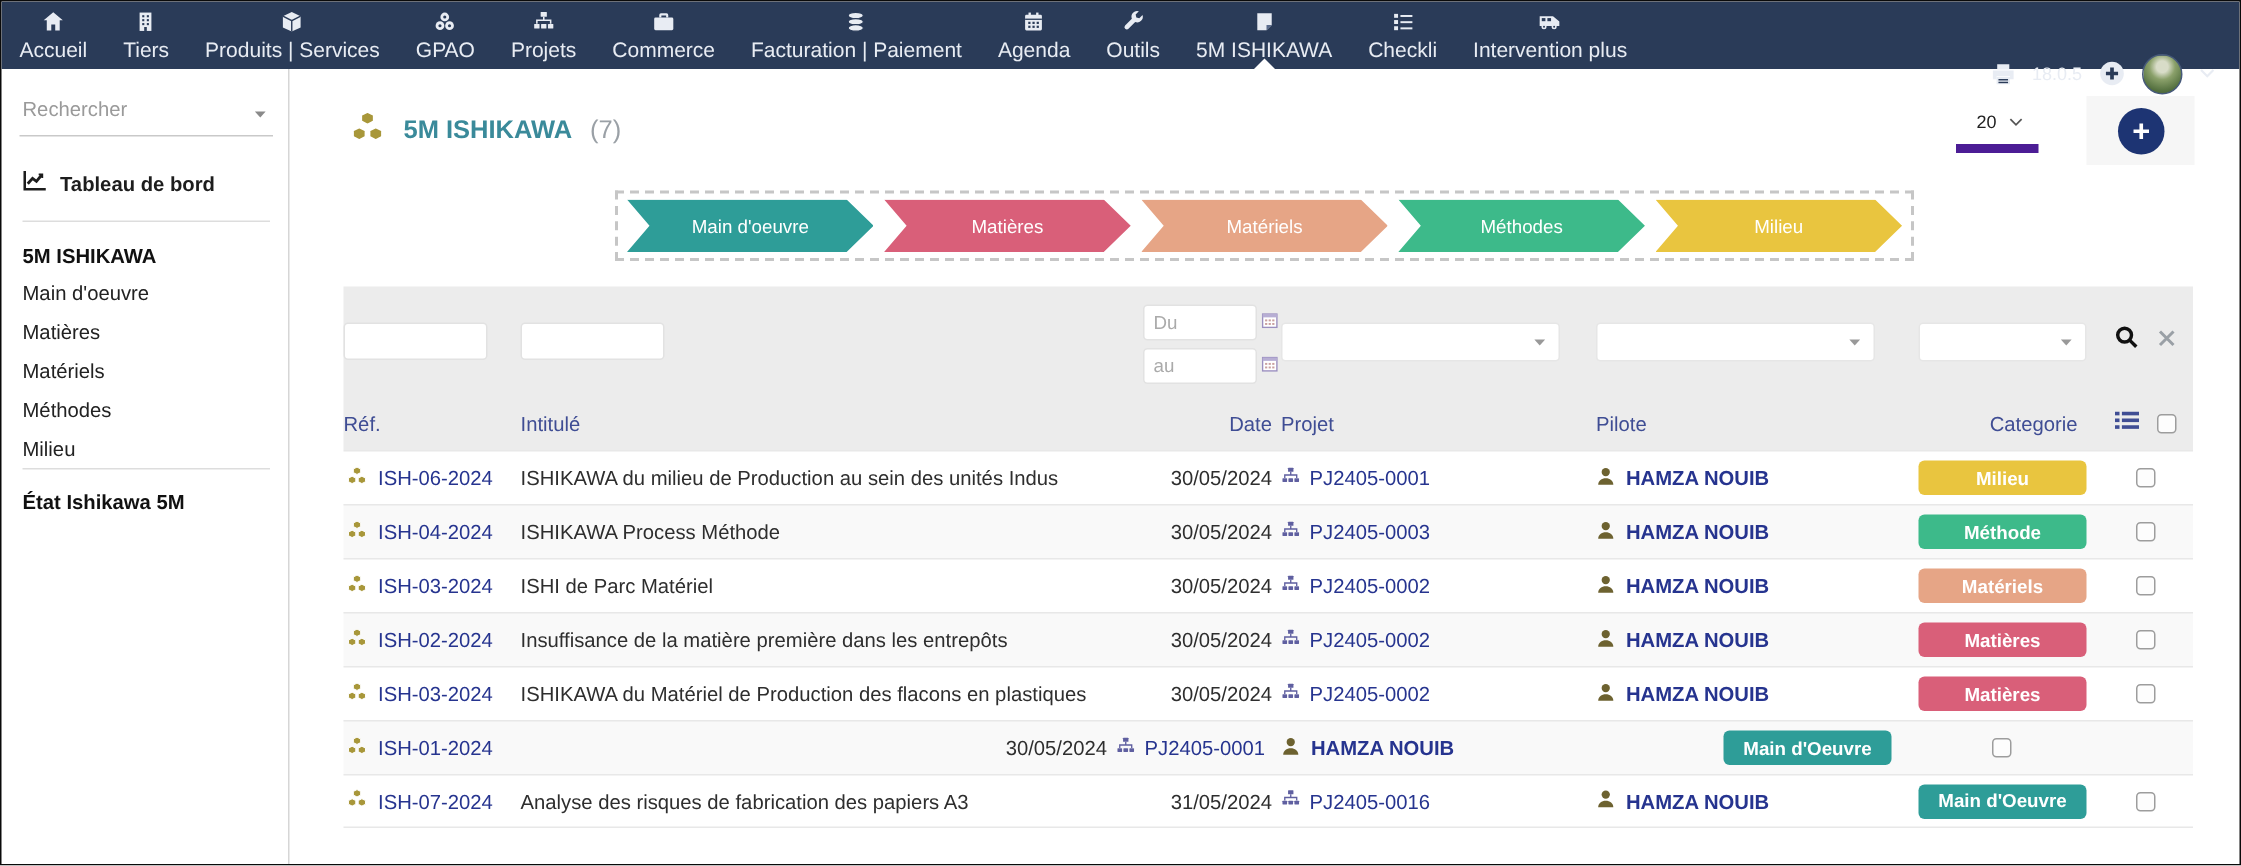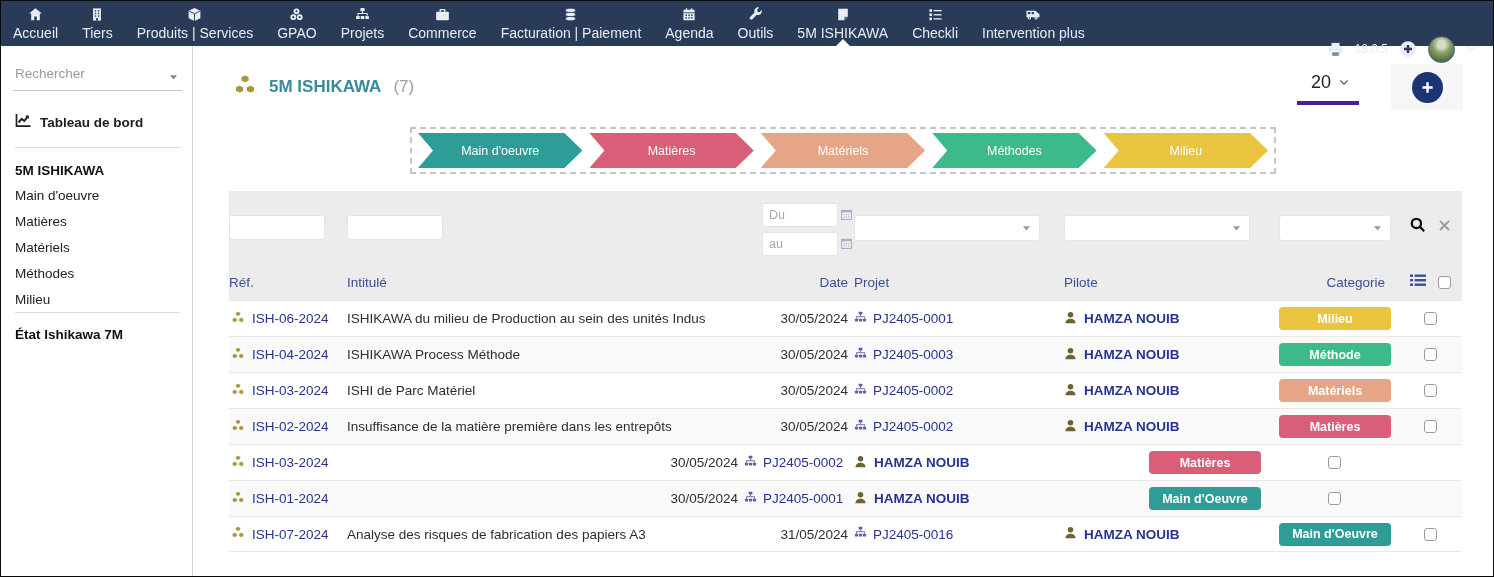--- a/index.html
+++ b/index.html
@@ -29,21 +29,21 @@
   .side-item:last-of-type { padding-bottom:12px; }
   .side-state { font-weight:bold; font-size:13.5px; color:#111; padding:14px 2px; }
 
   
   .main { flex:1; min-width:0; display:flex; flex-direction:column; }
   .page-head { display:flex; align-items:center; margin:18px 30px 0 40px; }
   .page-title-group { display:flex; align-items:center; gap:12px; }
   .page-title { color:#3a8a9a; font-size:17px; font-weight:bold; }
   .page-count { color:#9aa0a6; font-size:17px; font-weight:normal; }
   .head-right { margin-left:auto; display:flex; align-items:center; gap:32px; }
-  .page-size { font-size:18px; color:#222; border-bottom:4px solid #4c1d95; padding:2px 10px 8px 14px; display:flex; align-items:center; gap:8px; cursor:pointer; }
+  .page-size { font-size:12px; color:#222; border-bottom:6px solid #4c1d95; padding:2px 10px 8px 14px; display:flex; align-items:center; gap:8px; cursor:pointer; }
   .add-zone { width:72px; height:46px; background:#f6f6f6; display:flex; align-items:center; justify-content:center; }
   .add-btn { width:31px; height:31px; border-radius:50%; background:#1d3473; border:none; cursor:pointer; display:flex; align-items:center; justify-content:center; }
 
   
   .steps-wrap { display:flex; justify-content:center; margin:17px 0 2px; }
   .steps-bar { width:866px; border:2px dashed #c6c6c6; background:#fff; padding:4px 6px; display:flex; gap:7px; }
   .step { flex:1; height:35px; display:flex; align-items:center; justify-content:center; color:#fff; font-size:12.5px; cursor:pointer;
           clip-path: polygon(0 0, calc(100% - 18px) 0, 100% 50%, calc(100% - 18px) 100%, 0 100%, 15px 50%); }
 
   
@@ -284,21 +284,21 @@
         <span>Tableau de bord</span>
       </div>
       <hr class="side-divider">
       <div class="side-title">5M ISHIKAWA</div>
       <div class="side-item">Main d'oeuvre</div>
       <div class="side-item">Matières</div>
       <div class="side-item">Matériels</div>
       <div class="side-item">Méthodes</div>
       <div class="side-item">Milieu</div>
       <hr class="side-divider">
-      <div class="side-state">État Ishikawa 7M</div>
+      <div class="side-state">État Ishikawa 5M</div>
     </div>
 
     <div class="main">
 
       <div class="page-head">
         <div class="page-title-group">
           <span class="icon"><svg width="24" height="22" viewBox="0 0 17 16" fill="#a8973a" stroke="#fff" stroke-width=".8">
                 <path d="M8.5.5 11.5 2v3L8.5 6.5 5.5 5V2z"></path>
                 <path d="M4.5 8 7.5 9.5v3L4.5 14 1.5 12.5v-3z"></path>
                 <path d="M12.5 8 15.5 9.5v3L12.5 14 9.5 12.5v-3z"></path>
@@ -572,20 +572,21 @@
 
         <div class="grid trow">
           <div class="c-ref">
               <span class="icon"><svg width="14" height="13" viewBox="0 0 17 16" fill="#a8973a" stroke="#fff" stroke-width=".8">
                   <path d="M8.5.5 11.5 2v3L8.5 6.5 5.5 5V2z"></path>
                   <path d="M4.5 8 7.5 9.5v3L4.5 14 1.5 12.5v-3z"></path>
                   <path d="M12.5 8 15.5 9.5v3L12.5 14 9.5 12.5v-3z"></path>
                 </svg></span>
               <span>ISH-03-2024</span>
             </div>
+          <div class="c-title">ISHIKAWA du Matériel de Production des flacons en plastiques</div>
           <div class="c-date">30/05/2024</div>
           <div class="c-proj">
               <span class="icon"><svg width="13" height="13" viewBox="0 0 16 16">
                   <path fill="none" stroke="#5f5fa0" stroke-width="1.1" d="M8 4.4v2.4M3.1 9.4V7h9.8v2.4"></path>
                   <g fill="#5f5fa0">
                     <rect x="5.8" y="1" width="4.4" height="3.4" rx=".4"></rect>
                     <rect x="1.2" y="9.6" width="3.8" height="3.2" rx=".4"></rect>
                     <rect x="6.1" y="9.6" width="3.8" height="3.2" rx=".4"></rect>
                     <rect x="11" y="9.6" width="3.8" height="3.2" rx=".4"></rect>
                   </g>

